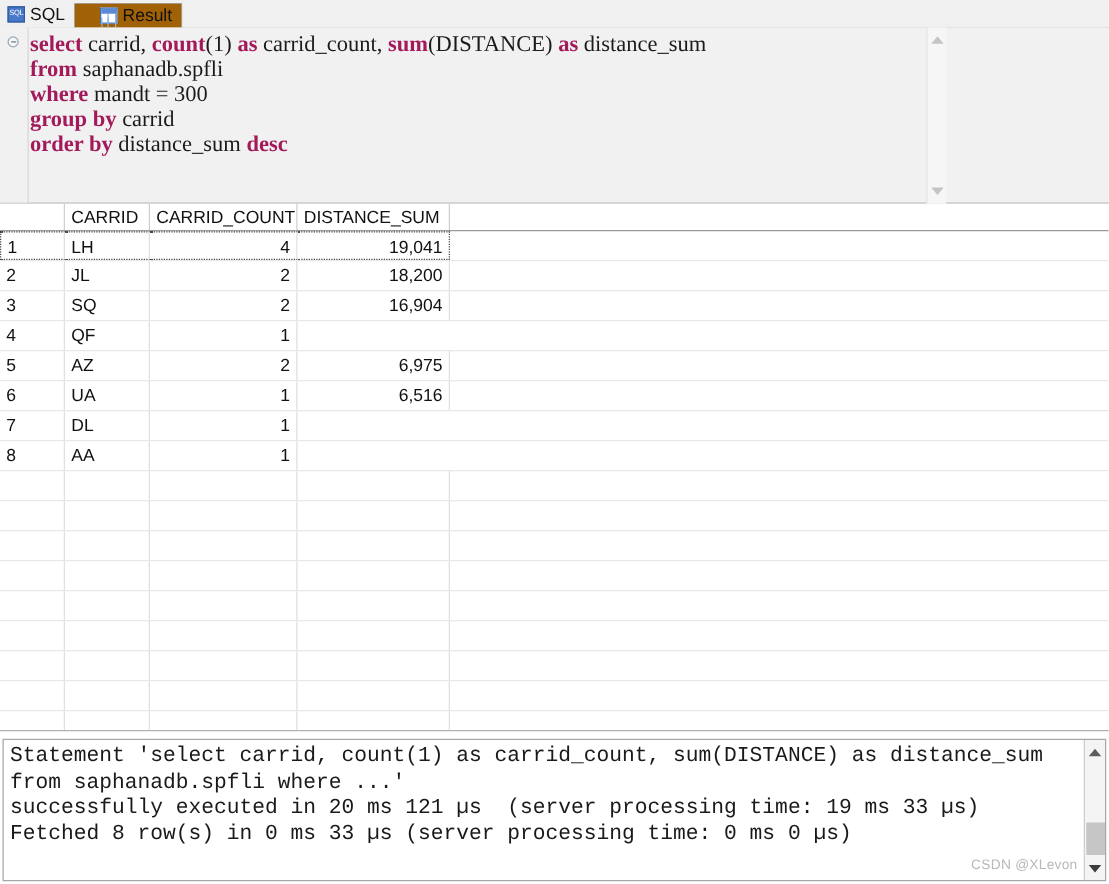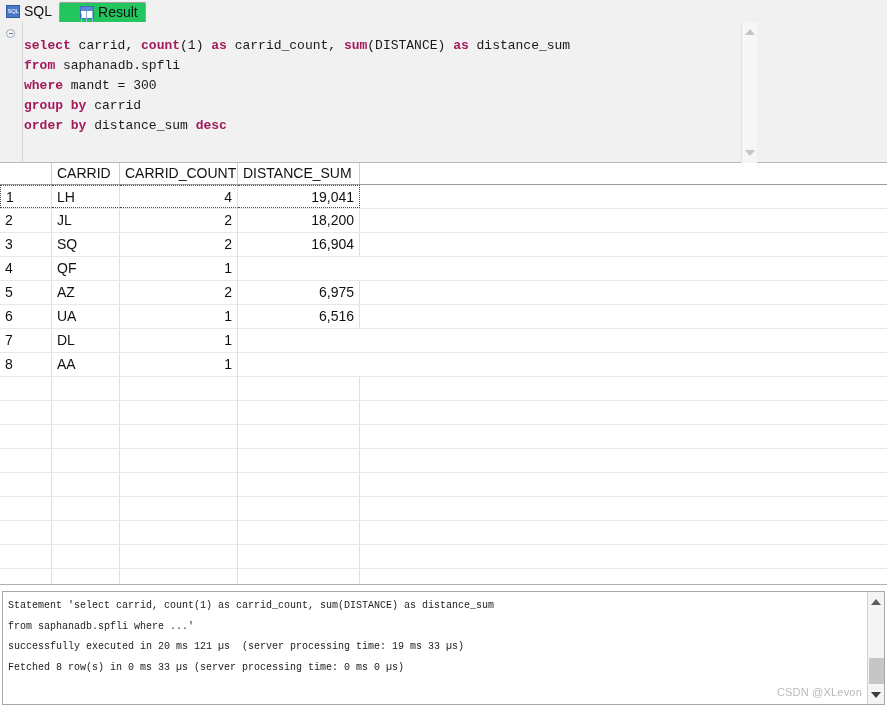--- a/index.html
+++ b/index.html
@@ -39,21 +39,21 @@
     padding: 0 7px 0 6px;
     font-size: 14px;
     color: #101010;
     box-sizing: border-box;
     position: relative;
   }
   .tab.inactive {
     background: #f0f0f0;
   }
   .tab.active {
-    background: #22c55e;
+    background: #a16207;
     border-left: 1px solid #a0a0a0;
     border-right: 1px solid #a0a0a0;
     border-top: 1px solid #a0a0a0;
     border-bottom: 1px solid #ffffff;
     margin-bottom: -1px;
     border-radius: 2px 2px 0 0;
     padding-left: 20px;
   }
   .tab-label { line-height: 1; padding-bottom: 1px; }
 
@@ -117,24 +117,24 @@
   }
   .fold-marker::after {
     content:"";
     position:absolute;
     left: 1.5px; top: 3px;
     width: 4px; height: 1px;
     background: #6e7b88;
   }
   .editor-code {
     position: absolute;
-    left: 24px; top: 14px;
+    left: 24px; top: 3px;
     right: 32px;
-    font-family: Liberation Mono, monospace;
-    font-size: 13px;
+    font-family: Liberation Serif, serif;
+    font-size: 18px;
     line-height: 20px;
     color: #1a1a1a;
     white-space: pre;
   }
   .kw { color: #a31a5b; font-weight: bold; }
 
   
   .vscroll {
     position: absolute;
     width: 16px;
@@ -247,21 +247,21 @@
     width: 883px; height: 114px;
     background: #ffffff;
     border: 1px solid #a8a8a8;
     box-sizing: border-box;
   }
   .log-text {
     position: absolute;
     left: 5px; top: 4px;
     right: 20px;
     font-family: "Liberation Mono", monospace;
-    font-size: 10px;
+    font-size: 17px;
     line-height: 20.5px;
     color: #1a1a1a;
     white-space: pre;
   }
   .vscroll.log-scroll {
     position: absolute;
     right: 0; top: 0;
     width: 17px; height: 112px;
     background: #f4f4f4;
     border-left: 1px solid #cfcfcf;

